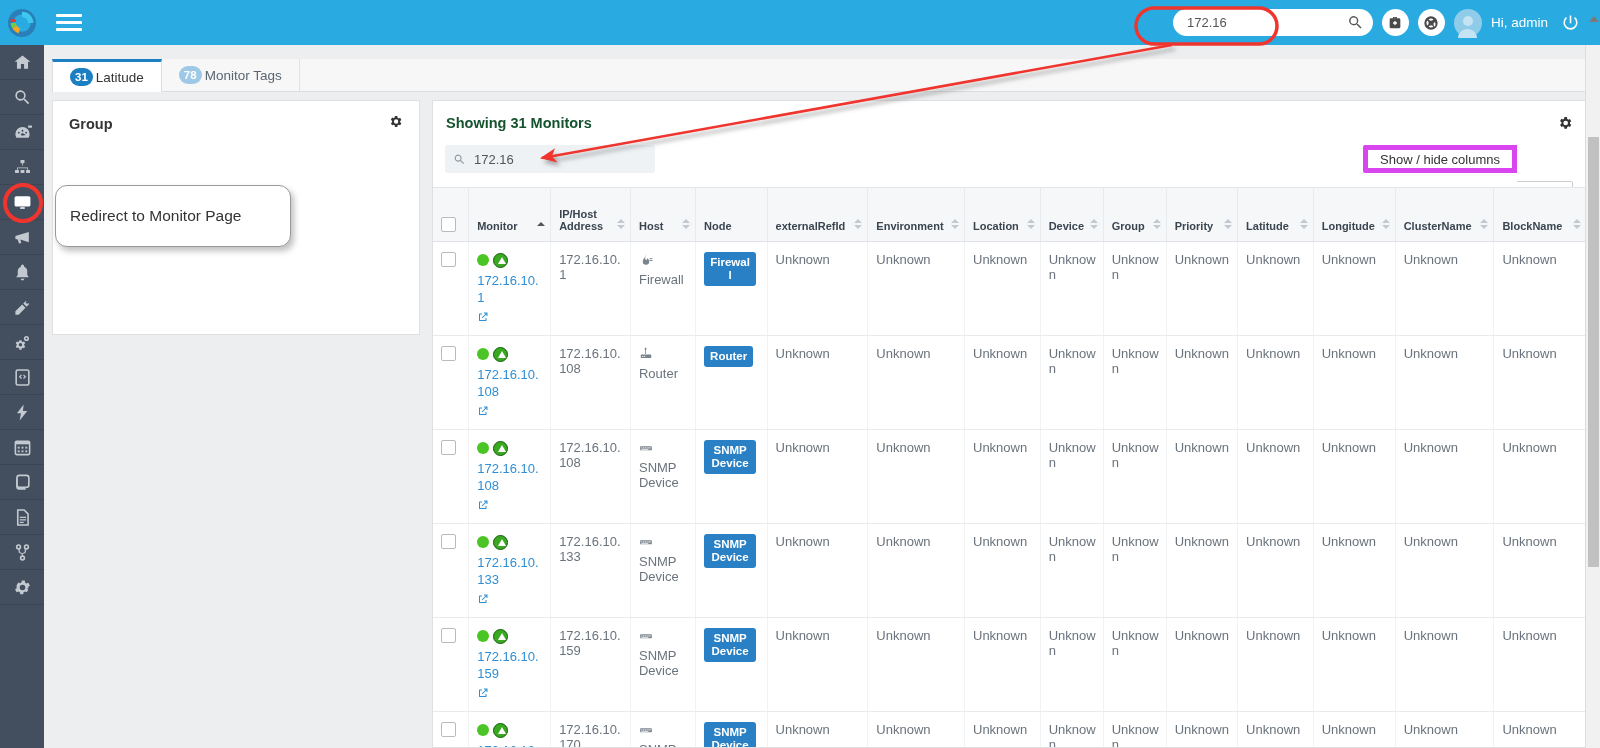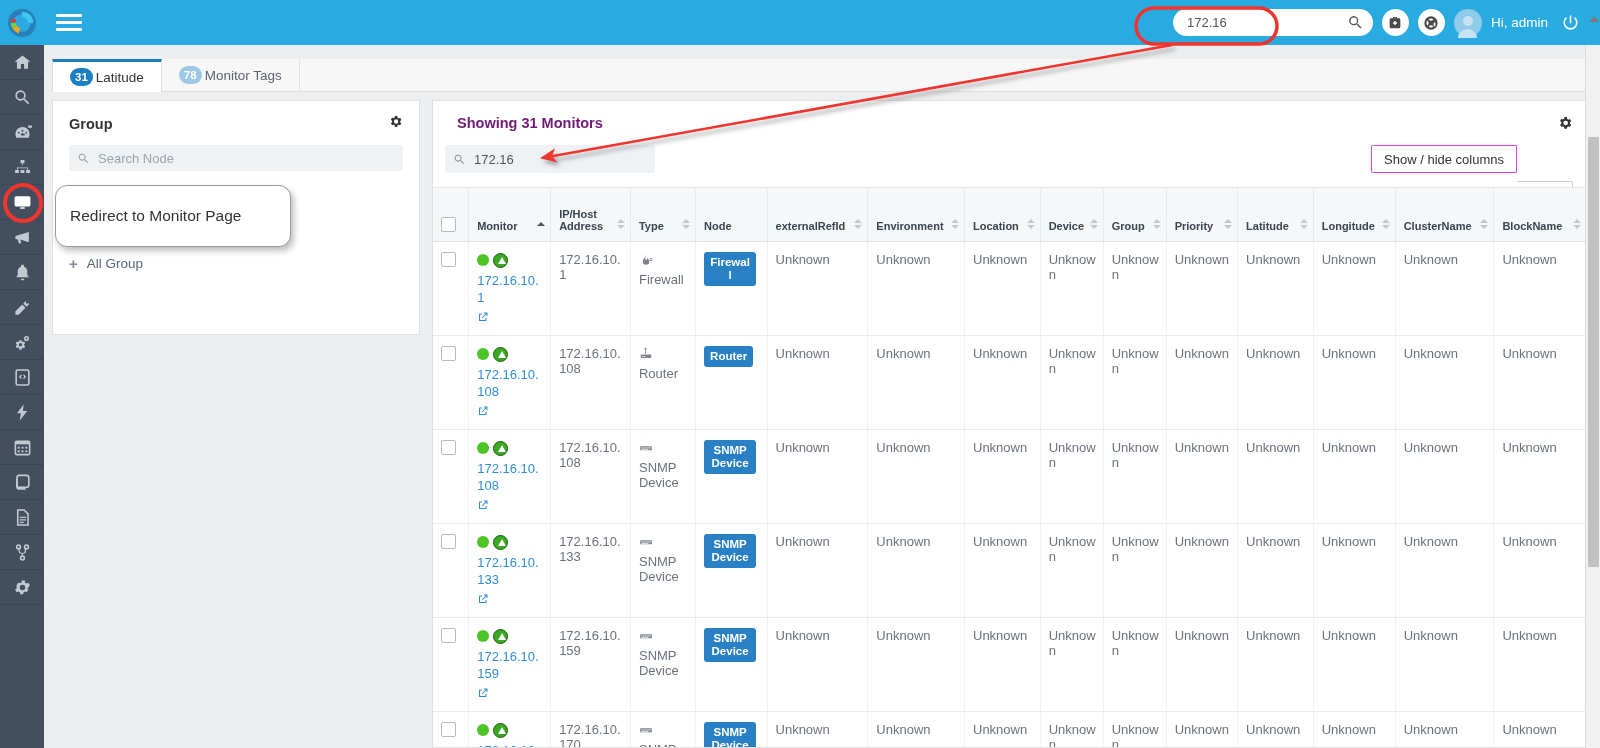--- a/index.html
+++ b/index.html
@@ -133,37 +133,37 @@
     font-size: 15.5px; color: #333; z-index: 45;
   }
 
   
   #mainpanel {
     position: absolute; left: 432px; top: 100px; right: 12px; bottom: 0;
     background: #fff; border: 1px solid #e0e0e0; overflow: hidden;
   }
   #main-head { position: relative; height: 86px; }
   #showing {
-    position: absolute; left: 24px; top: 14px;
-    font-size: 14.5px; font-weight: bold; color: #701a75;
+    position: absolute; left: 13px; top: 14px;
+    font-size: 14.5px; font-weight: bold; color: #14532d;
   }
   #main-gear { position: absolute; right: 14px; top: 14px; }
   #tablesearch {
     position: absolute; left: 12px; top: 44px; width: 210px; height: 28px;
     background: #eef2f5; border-radius: 3px;
     display: flex; align-items: center; padding: 0 8px; gap: 8px;
   }
   #tablesearch svg { width: 13px; height: 13px; fill: #8e98a1; flex: none; }
   #tablesearch input {
     border: 0; background: transparent; outline: none; width: 100%;
     font-size: 13px; color: #555; font-family: "Liberation Sans", sans-serif;
   }
   #toolsright { position: absolute; right: 14px; top: 44px; display: flex; }
   #showhide {
-    height: 28px; padding: 0 12px; border: 1px solid #d946ef; background: #fff;
+    height: 28px; padding: 0 12px; border: 5px solid #d946ef; background: #fff;
     font-size: 13px; color: #333; font-family: "Liberation Sans", sans-serif;
     border-radius: 2px 0 0 2px; cursor: pointer;
   }
   #pagesize {
     height: 28px; width: 56px; border: 1px solid #ccc; border-left: 0; background: #fff;
     font-size: 13px; color: #333; display: flex; align-items: center;
     justify-content: space-between; padding: 17px 7px; border-radius: 0 2px 2px 0; margin-top: 36px;
   }
   #pagesize .caret { font-size: 9px; color: #555; }
 
@@ -427,26 +427,20 @@
   </div>
 
 <div id="grouppanel">
   <div id="group-head">
     <div id="group-title">Group</div>
     <div class="gear">
       <svg viewBox="0 0 24 24">
           <path d="M19.4 13a7.6 7.6 0 0 0 0-2l2-1.6-2-3.4-2.4 1a7.6 7.6 0 0 0-1.7-1L14.9 3h-3.8l-.4 2.6c-.6.2-1.2.6-1.7 1l-2.4-1-2 3.4L6.6 11a7.6 7.6 0 0 0 0 2l-2 1.6 2 3.4 2.4-1c.5.4 1.1.8 1.7 1l.4 2.6h3.8l.4-2.6c.6-.2 1.2-.6 1.7-1l2.4 1 2-3.4-2-1.6zM13 15.5a3.5 3.5 0 1 1 0-7 3.5 3.5 0 0 1 0 7z"></path>
         </svg>
     </div>
-  </div>
-  <div id="nodesearch">
-    <svg viewBox="0 0 24 24">
-        <path d="M15.5 14h-.8l-.3-.3a6.5 6.5 0 1 0-.7.7l.3.3v.8l5 5 1.5-1.5-5-5zm-6 0a4.5 4.5 0 1 1 0-9 4.5 4.5 0 0 1 0 9z"></path>
-      </svg>
-    <input type="text" placeholder="Search Node" style="">
   </div>
   <div id="tree">
       <div class="tree-item">
         <span class="tree-plus">+</span>
         <span>RPE</span>
       </div>
       <div class="tree-item">
         <span class="tree-plus">+</span>
         <span>All Group</span>
       </div>
@@ -506,21 +500,21 @@
             <th>
               <span class="chkbox"></span>
             </th>
             <th class="sorted-asc"><span>Monitor</span><span class="sorticon">
                 <i class="up"></i>
               </span></th>
             <th><span>IP/Host Address</span><span class="sorticon">
                 <i class="up"></i>
                 <i class="dn"></i>
               </span></th>
-            <th><span>Type</span><span class="sorticon">
+            <th><span>Host</span><span class="sorticon">
                 <i class="up"></i>
                 <i class="dn"></i>
               </span></th>
             <th><span>Node</span></th>
             <th><span>externalRefId</span><span class="sorticon">
                 <i class="up"></i>
                 <i class="dn"></i>
               </span></th>
             <th><span>Environment</span><span class="sorticon">
                 <i class="up"></i>

